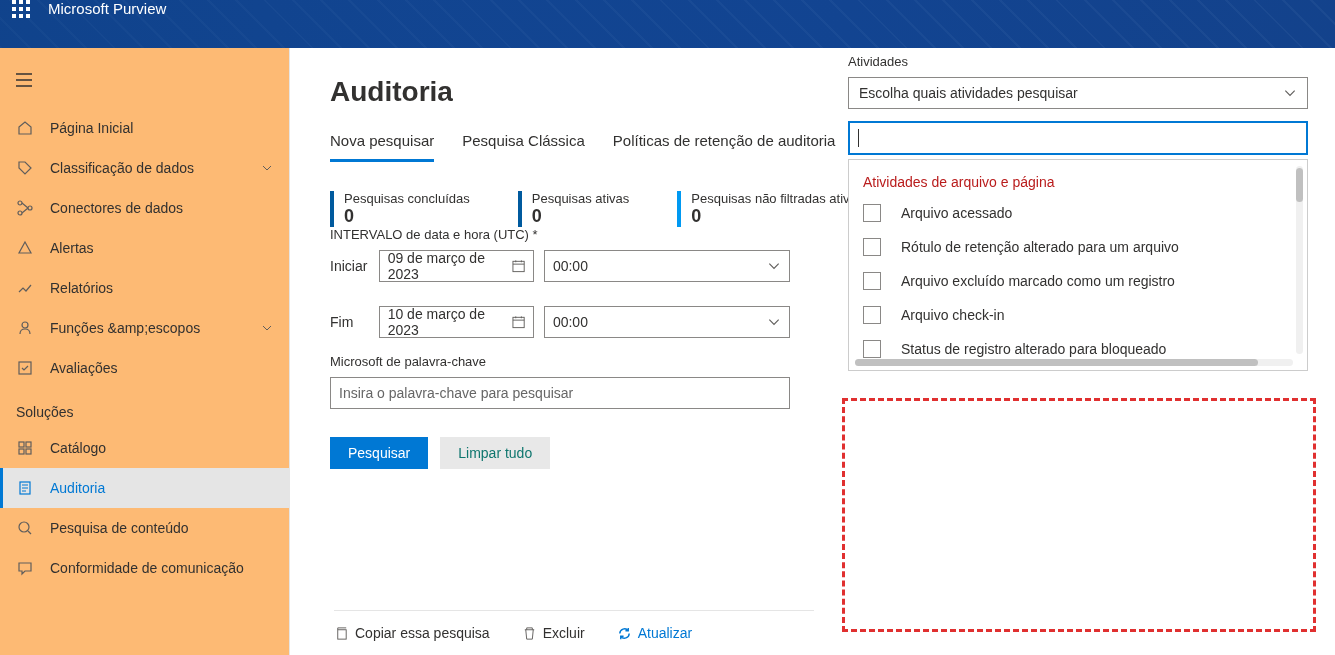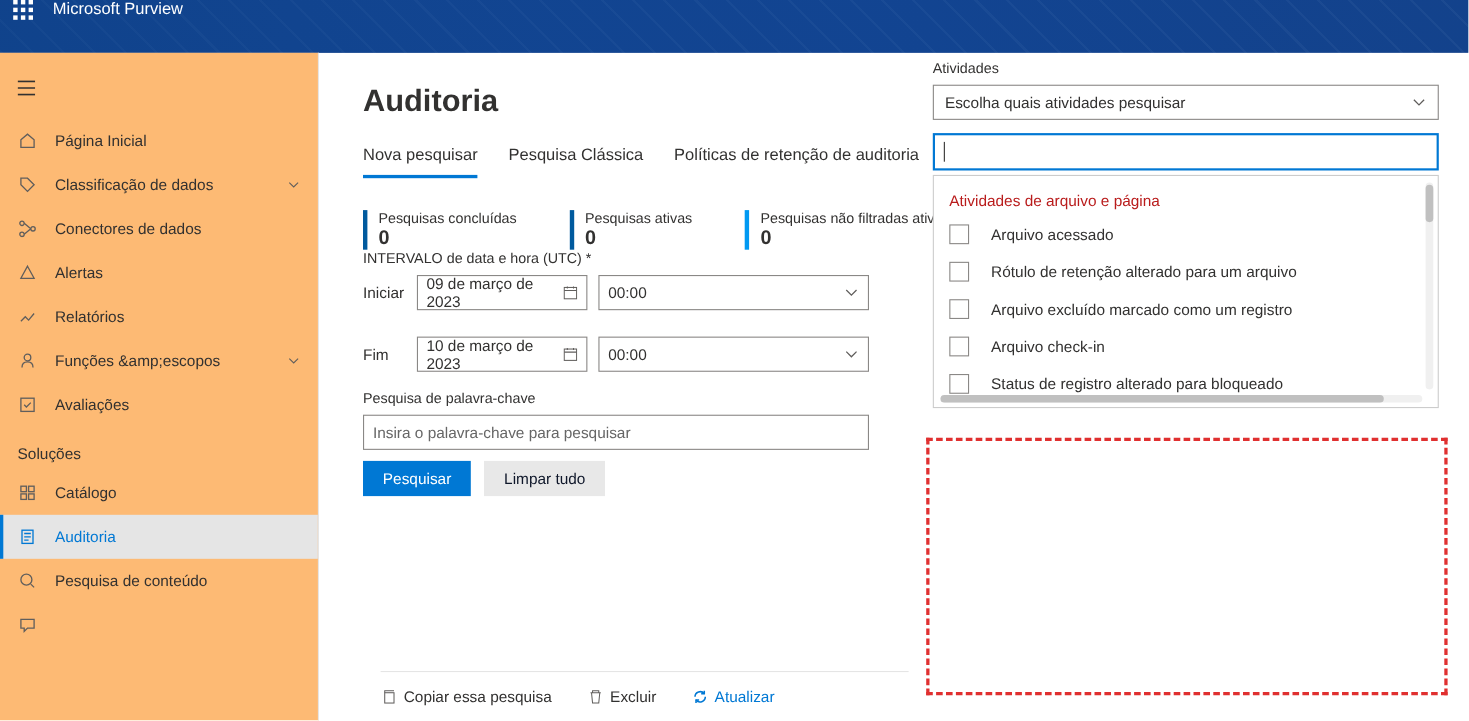--- a/index.html
+++ b/index.html
@@ -34,25 +34,25 @@
 .stat-v{font-size:18px;font-weight:600;color:#323130}
 .form{max-width:460px}
 .field-l{font-size:13px;color:#323130;margin-bottom:8px}
 .row{display:flex;align-items:center;gap:10px;margin-bottom:16px}
 .row-l{width:40px;font-size:14px;color:#323130}
 .input{height:32px;border:1px solid #8a8886;background:#fff;display:flex;align-items:center;padding:0 8px;font-size:14px;color:#323130}
 .date{width:160px;justify-content:space-between}
 .time{width:254px;justify-content:space-between}
 .full{width:460px}
 .ico-sm{width:14px;height:14px}
-.btns{display:flex;gap:12px;margin-top:10px}
+.btns{display:flex;gap:12px;margin-top:28px}
 .btn{height:32px;padding:0 18px;font-size:14px;border:none;cursor:pointer}
 .btn-pri{background:#0078d4;color:#fff}
-.btn-sec{background:#e8e8e8;color:#0f172a}
-.footer{position:absolute;bottom:14px;left:56px;display:flex;align-items:center;gap:4px;font-size:14px;color:#323130;border-top:1px solid #e5e5e5;padding-top:14px;width:480px}
+.btn-sec{background:#e8e8e8;color:#0f766e}
+.footer{position:absolute;bottom:14px;left:44px;display:flex;align-items:center;gap:4px;font-size:14px;color:#323130;border-top:1px solid #e5e5e5;padding-top:14px;width:480px}
 .footer span{cursor:pointer;display:flex;align-items:center;gap:6px;margin-right:14px}
 .footer svg{width:15px;height:15px}
 .right{position:absolute;left:848px;top:54px;width:460px}
 .sel{height:32px;border:1px solid #8a8886;display:flex;align-items:center;justify-content:space-between;padding:0 10px;font-size:14px;color:#323130;cursor:pointer;margin-top:8px}
 .srch{height:34px;border:2px solid #0078d4;margin-top:12px;display:flex;align-items:center;padding:0 8px}
 .srch-cur{width:1px;height:18px;background:#323130}
 .drop{margin-top:4px;border:1px solid #ccc;background:#fff;padding:8px 0 4px;position:relative}
 .drop-head{padding:6px 14px;font-size:14px;color:#b91c1c}
 .drop-item{display:flex;align-items:center;gap:20px;padding:8px 14px;font-size:14px;color:#323130;cursor:pointer}
 .chk{width:18px;height:18px;border:1px solid #8a8886;background:#fff}
@@ -190,20 +190,21 @@
             </svg>
           </span>
         <span class="nav-label">Pesquisa de conteúdo</span>
       </div>
       <div class="nav-item">
         <span class="nav-ico">
             <svg viewBox="0 0 16 16">
               <path d="M2 3h12v8H8l-3 3v-3H2z"></path>
             </svg>
           </span>
+        <span class="nav-label">Conformidade de comunicação</span>
       </div>
     </div>
   </div>
 
   <div class="main">
     <h1>Auditoria</h1>
 
     <div class="tabs">
       <div class="tab active">Nova pesquisar</div>
       <div class="tab">Pesquisa Clássica</div>
@@ -253,21 +254,21 @@
             </svg>
         </div>
         <div class="input time">
           <span>00:00</span>
           <svg class="ico-sm" viewBox="0 0 12 12">
               <path d="M2 4l4 4 4-4" fill="none" stroke="#605e5c"></path>
             </svg>
         </div>
       </div>
 
-      <div class="field-l" style="margin-top:8px">Pesquisa de palavra-chave</div>
+      <div class="field-l" style="margin-top:8px">Microsoft de palavra-chave</div>
       <div class="input full">
         <span class="ph">Insira o palavra-chave para pesquisar</span>
       </div>
 
       <div class="btns">
         <button class="btn btn-pri">Pesquisar</button>
         <button class="btn btn-sec">Limpar tudo</button>
       </div>
     </div>
 

